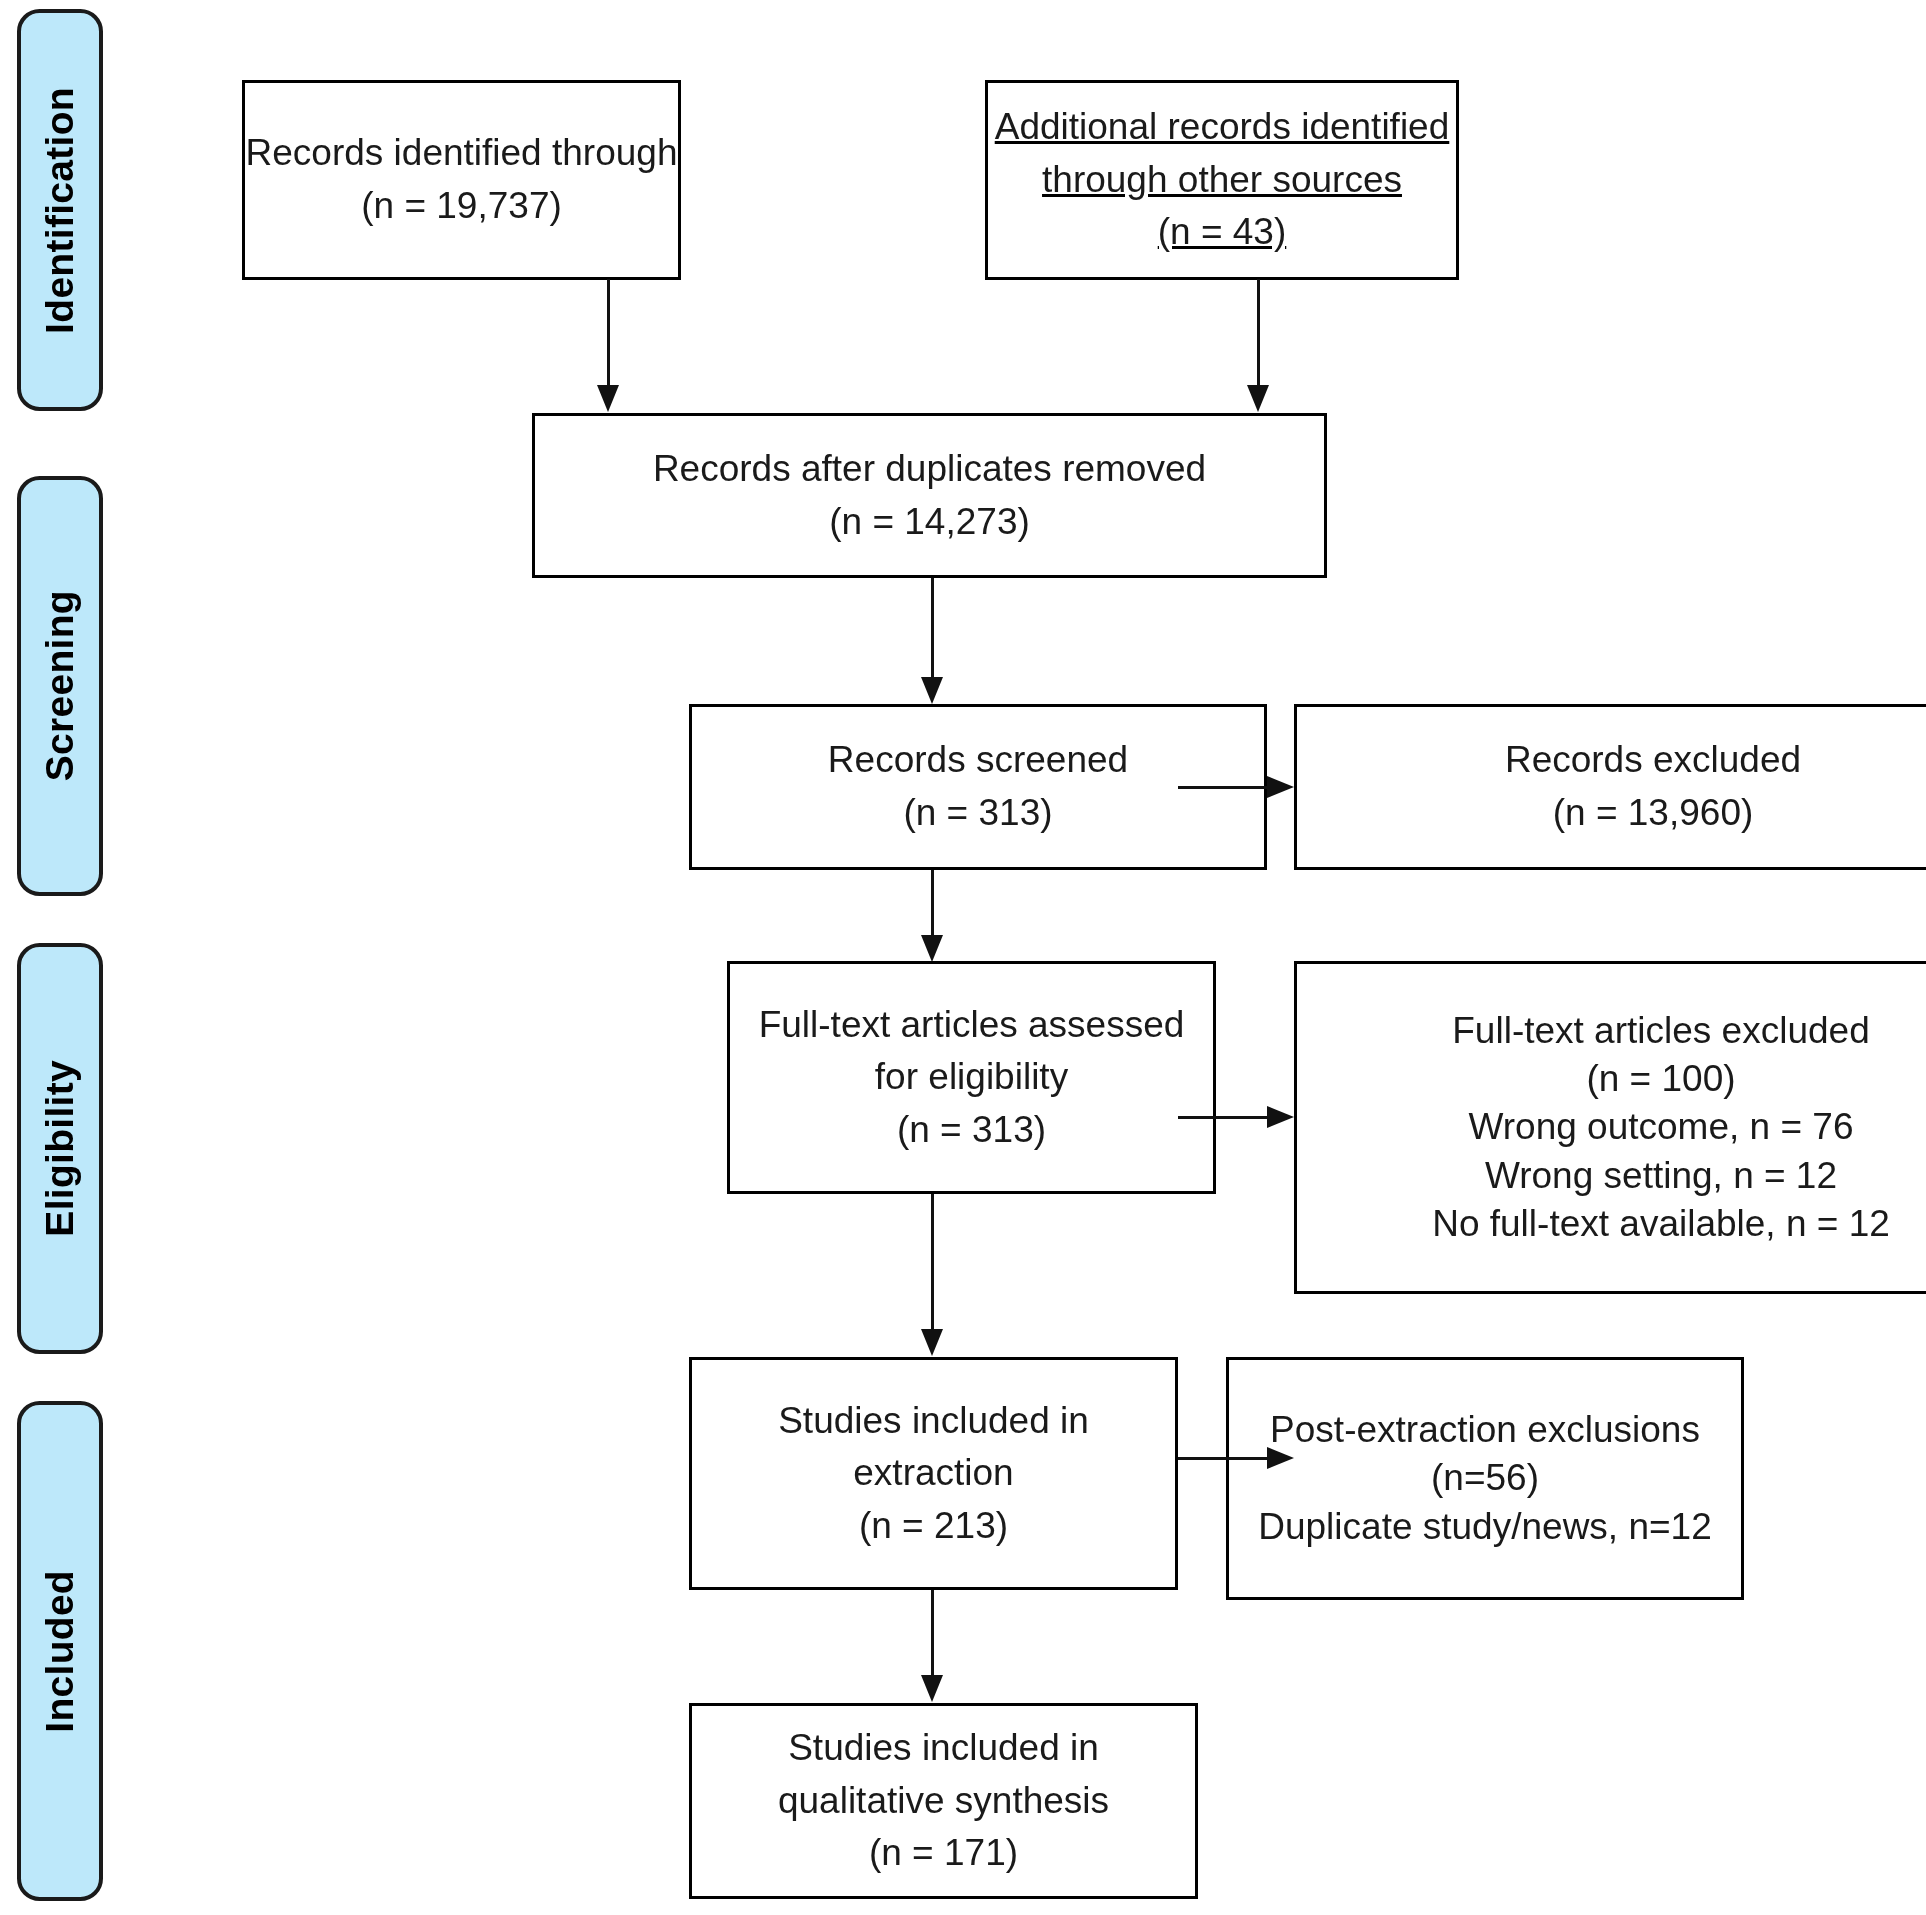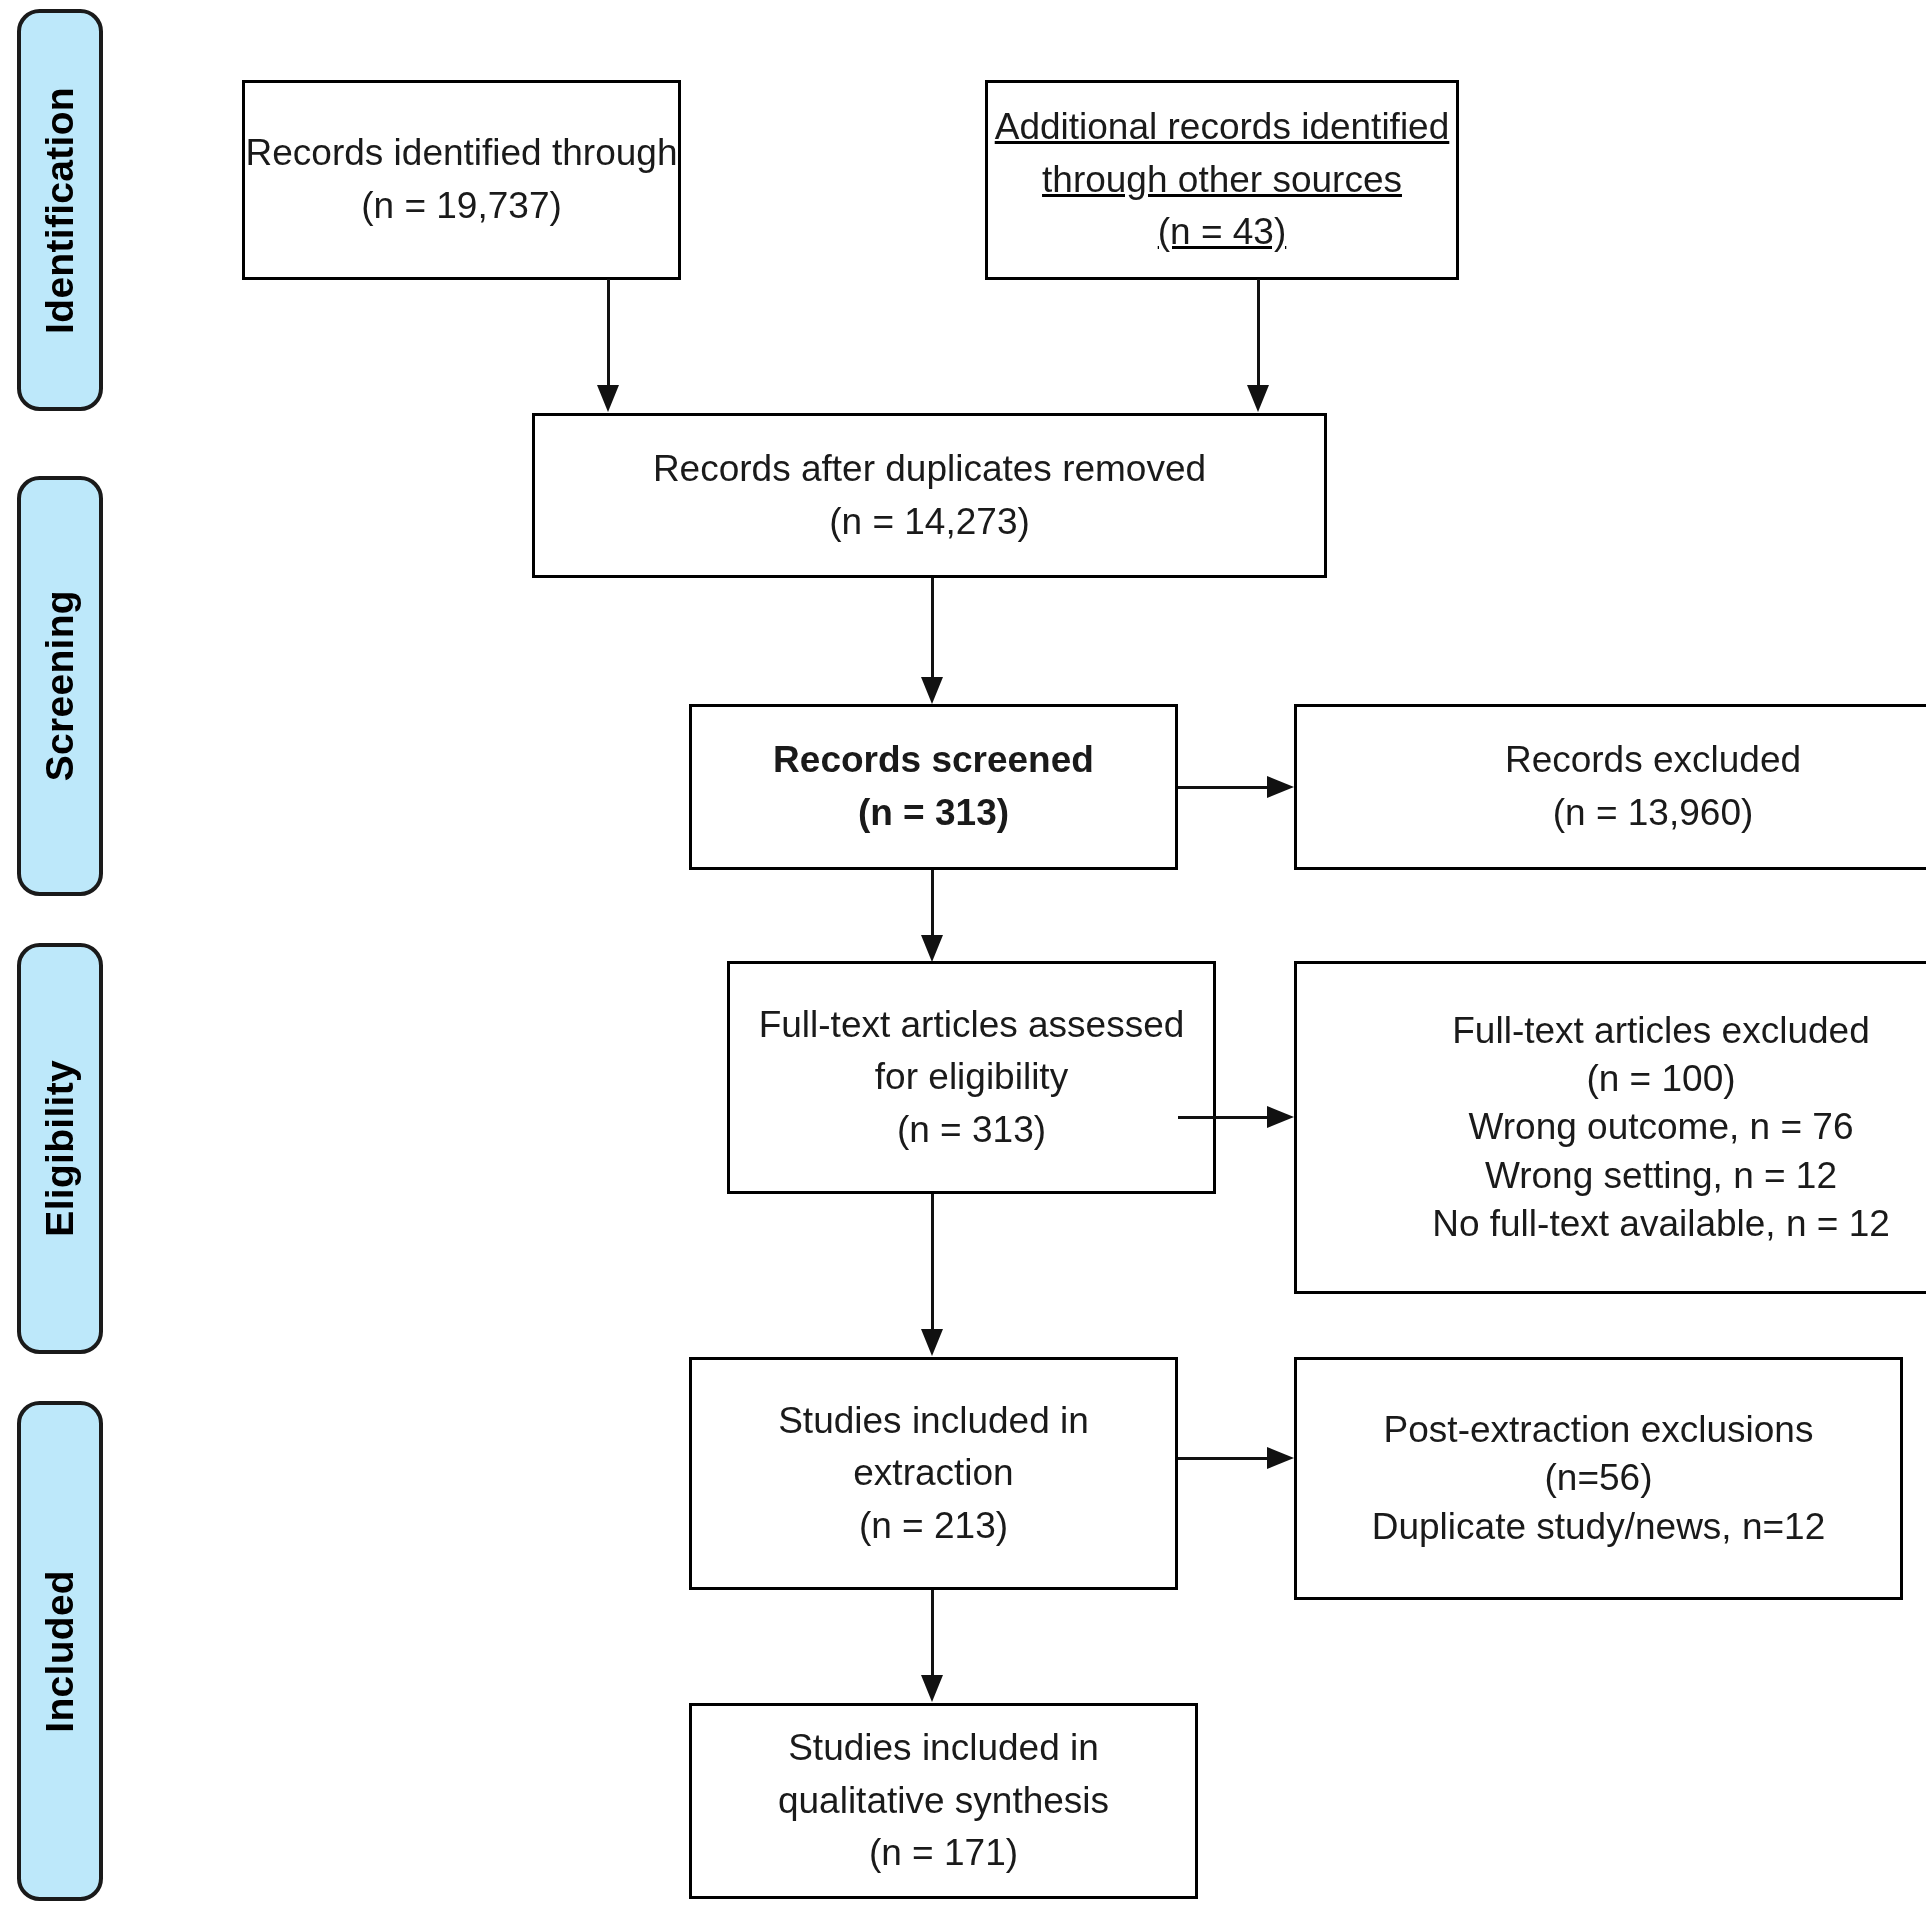--- a/index.html
+++ b/index.html
@@ -128,21 +128,21 @@
   <div class="arrow-down" style="left:1247px; top:385px;"></div>
 
   <div class="flow-box" style="left:532px; top:413px; width:795px; height:165px;">
     <div class="line">Records after duplicates removed</div>
     <div class="line">(n = 14,273)</div>
   </div>
 
   <div class="v-line" style="left:931px; top:578px; height:101px;"></div>
   <div class="arrow-down" style="left:921px; top:677px;"></div>
 
-  <div class="flow-box" style="left:689px; top:704px; width:489px; height:166px;font-weight:bold;">
+  <div class="flow-box" style="left:689px; top:704px; width:578px; height:166px;">
     <div class="line">Records screened</div>
     <div class="line">(n = 313)</div>
   </div>
 
   <div class="flow-box" style="left:1294px; top:704px; width:718px; height:166px;">
     <div class="line">Records excluded</div>
     <div class="line">(n = 13,960)</div>
   </div>
 
   <div class="h-line" style="left:1178px; top:786px; width:93px;"></div>
@@ -170,21 +170,21 @@
 
   <div class="v-line" style="left:931px; top:1194px; height:137px;"></div>
   <div class="arrow-down" style="left:921px; top:1329px;"></div>
 
   <div class="flow-box" style="left:689px; top:1357px; width:489px; height:233px;">
     <div class="line">Studies included in</div>
     <div class="line">extraction</div>
     <div class="line">(n = 213)</div>
   </div>
 
-  <div class="flow-box tight" style="left:1294px; top:1357px; width:609px; height:243px;">
+  <div class="flow-box tight" style="left:1226px; top:1357px; width:518px; height:243px;">
     <div class="line">Post-extraction exclusions</div>
     <div class="line">(n=56)</div>
     <div class="line">Duplicate study/news, n=12</div>
   </div>
 
   <div class="h-line" style="left:1178px; top:1457px; width:93px;"></div>
   <div class="arrow-right" style="left:1267px; top:1447px;"></div>
 
   <div class="v-line" style="left:931px; top:1590px; height:86px;"></div>
   <div class="arrow-down" style="left:921px; top:1675px;"></div>

